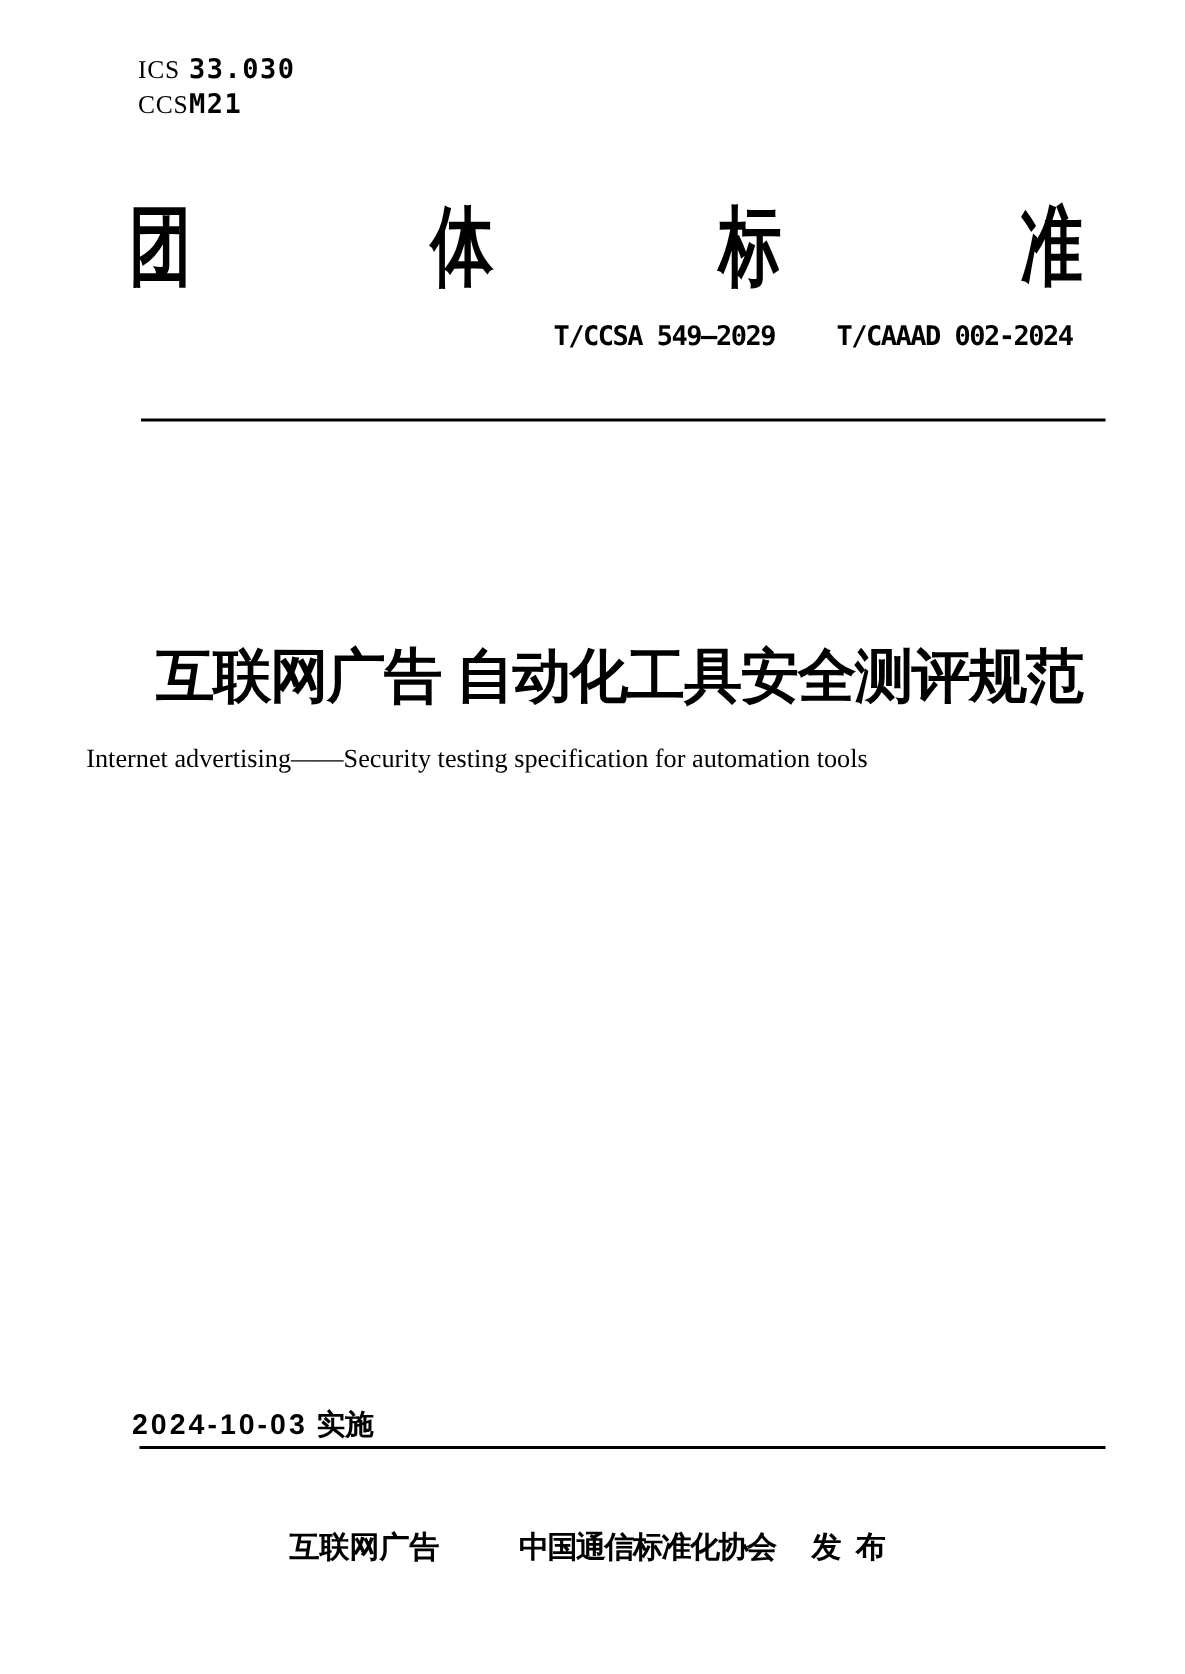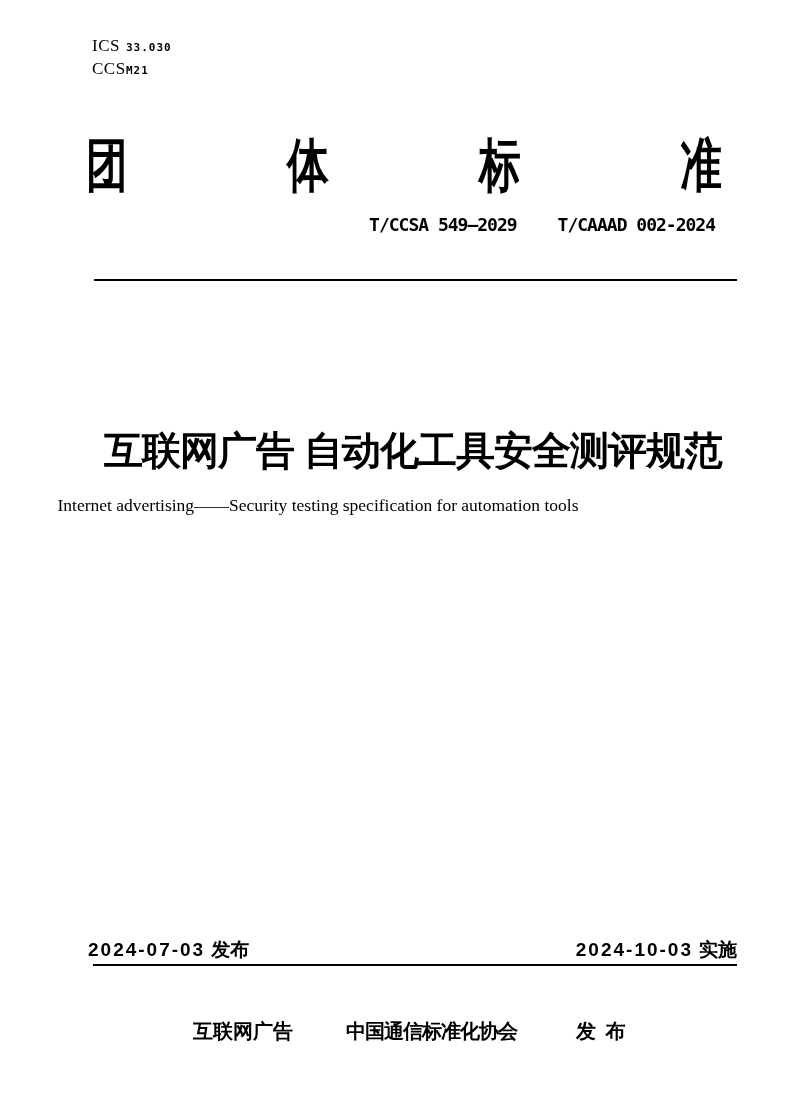--- a/index.html
+++ b/index.html
@@ -14,21 +14,21 @@
 
   
   .codes { position: absolute; left: 92px; top: 36px; }
   .code-row { display: flex; align-items: baseline; height: 23px; }
   .code-label {
     font-family: "Liberation Serif", serif;
     font-size: 17px; width: 34px; letter-spacing: 0.5px;
   }
   .code-value {
     font-family: "DejaVu Sans Mono", monospace;
-    font-size: 11px; font-weight: 700; letter-spacing: 1px;
+    font-size: 18px; font-weight: 700; letter-spacing: 1px;
   }
 
   
   .doc-type {
     position: absolute; left: 86px; top: 133px; width: 636px;
     display: flex; justify-content: space-between;
   }
   .doc-type span {
     font-size: 58px; font-weight: 700; line-height: 1.1;
     transform: scaleX(0.72); transform-origin: center center;
@@ -78,21 +78,21 @@
   .date-group { display: flex; align-items: baseline; }
 
   
   .footer {
     position: absolute; left: 193px; top: 1018px;
     display: flex; align-items: baseline;
     font-size: 20px; font-weight: 700;
     white-space: pre;
   }
   .footer .pub-1 { margin-right: 53px; }
-  .footer .pub-2 { margin-right: 35px; letter-spacing: -1px; }
+  .footer .pub-2 { letter-spacing: -1px; }
   .footer .pub-action { letter-spacing: 2px; margin-left: 24px; }
 </style>
 </head>
 <body>
 
 <div class="codes">
   <div class="code-row">
     <span class="code-label">ICS</span>
     <span class="code-value">33.030</span>
   </div>
@@ -114,24 +114,20 @@
   <span>T/CAAAD 002-2024</span>
 </div>
 
 <div class="rule rule-top"></div>
 
 <div class="title-cn">互联网广告 自动化工具安全测评规范</div>
 <div class="title-en">Internet advertising——Security testing specification for automation tools</div>
 
 <div class="dates">
   <div class="date-group">
-    <span class="date-num">2024-07-03</span>
-    <span>发布</span>
-  </div>
-  <div class="date-group">
     <span class="date-num">2024-10-03</span>
     <span>实施</span>
   </div>
 </div>
 
 <div class="rule rule-bottom"></div>
 
 <div class="footer">
   <span class="pub-1">互联网广告</span>
   <span class="pub-2">中国通信标准化协会</span>

